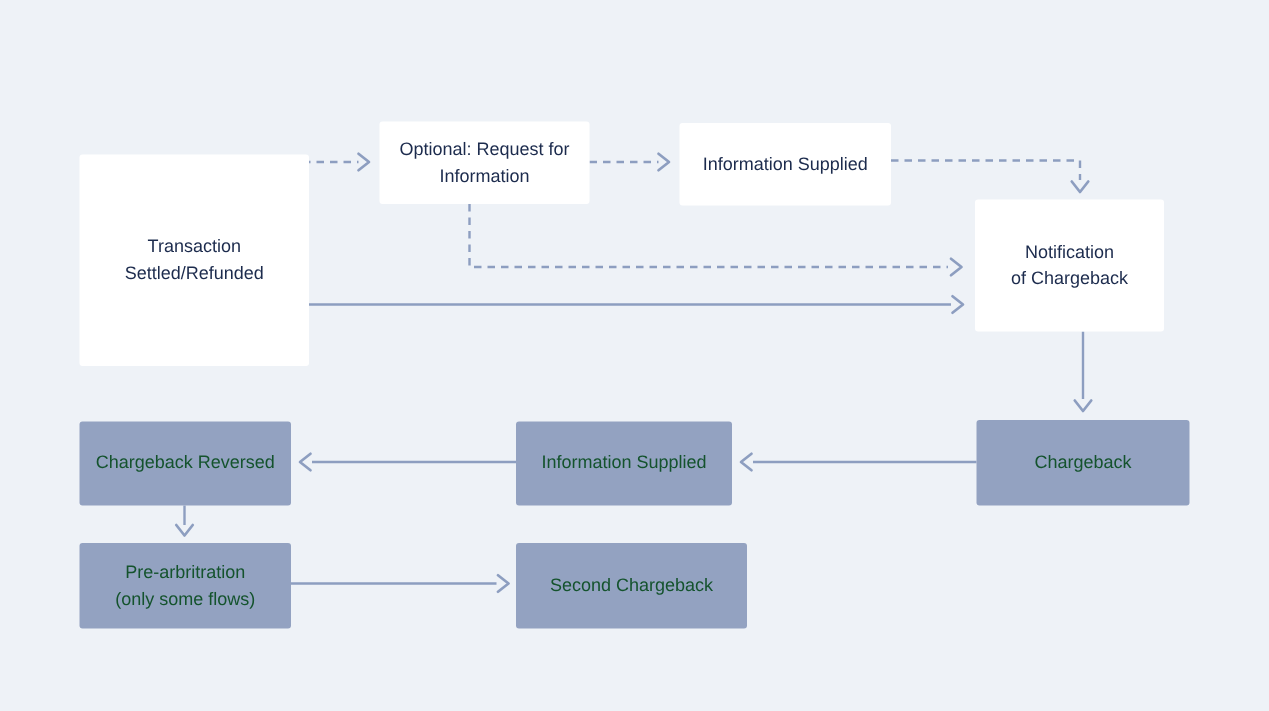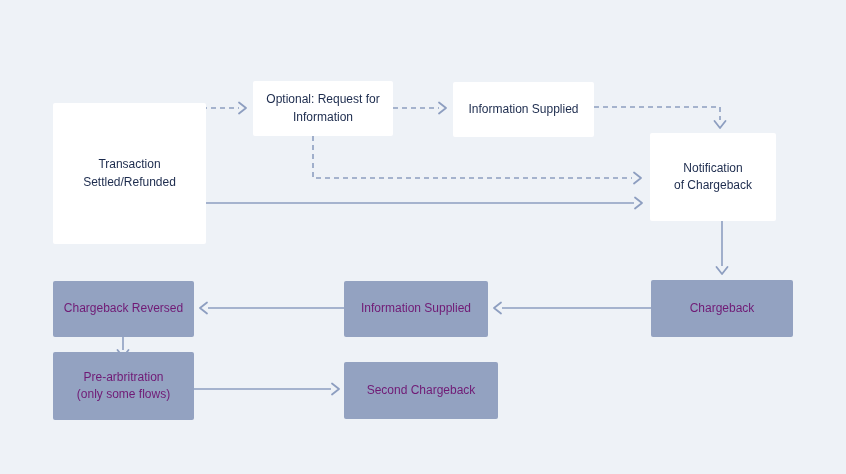--- a/index.html
+++ b/index.html
@@ -45,30 +45,30 @@
     white-space: pre-line;
     padding: 4px 8px;
     box-sizing: border-box;
   }
   .node.white {
     background: #ffffff;
     color: #1c2b4d;
   }
   .node.blue {
     background: #93a2c1;
-    color: #701a75;
+    color: #14532d;
   }
   .n-transaction      { left: 53px;  top: 79px;  width: 153px; height: 141px; margin-top: 24px; }
   .n-optional         { left: 253px; top: 81px;  width: 140px; height: 55px; }
   .n-info-top         { left: 453px; top: 82px;  width: 141px; height: 55px; }
   .n-notification     { left: 650px; top: 133px; width: 126px; height: 88px; }
   .n-chargeback       { left: 651px; top: 280px; width: 142px; height: 57px; }
   .n-info-bottom      { left: 344px; top: 281px; width: 144px; height: 56px; }
   .n-cb-reversed      { left: 53px;  top: 281px; width: 141px; height: 56px; }
-  .n-pre-arb          { left: 53px;  top: 352px; width: 141px; height: 68px; }
+  .n-pre-arb          { left: 53px;  top: 362px; width: 141px; height: 57px; }
   .n-second-cb        { left: 344px; top: 362px; width: 154px; height: 57px; }
 </style>
 </head>
 <body>
 
 <div class="stage">
 
   <svg class="edges-layer" viewBox="0 0 846 474" xmlns="http://www.w3.org/2000/svg">
 
     <g>

